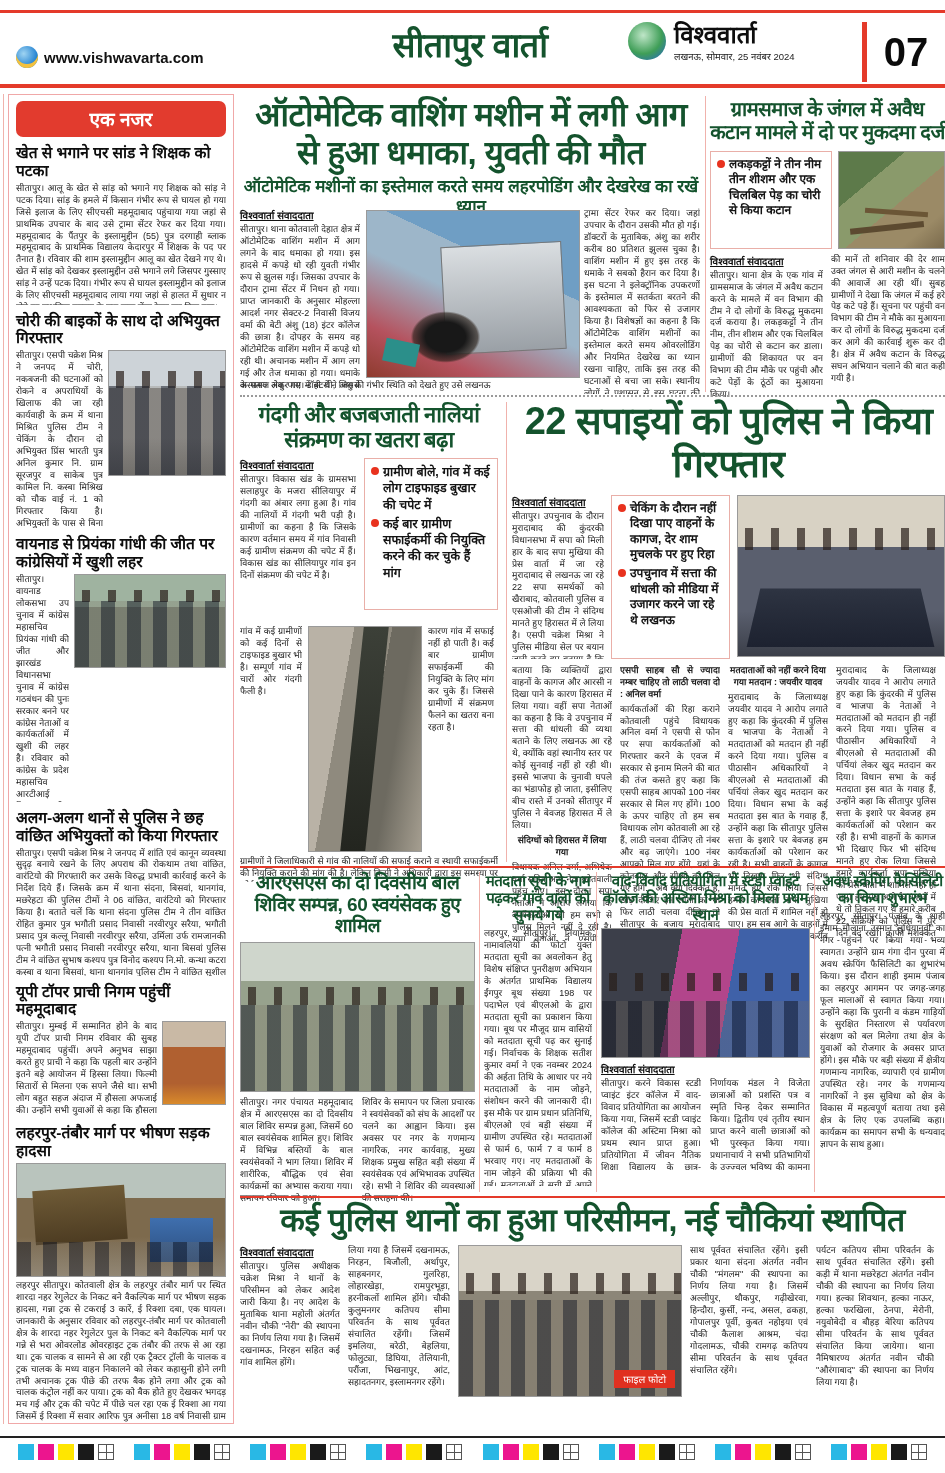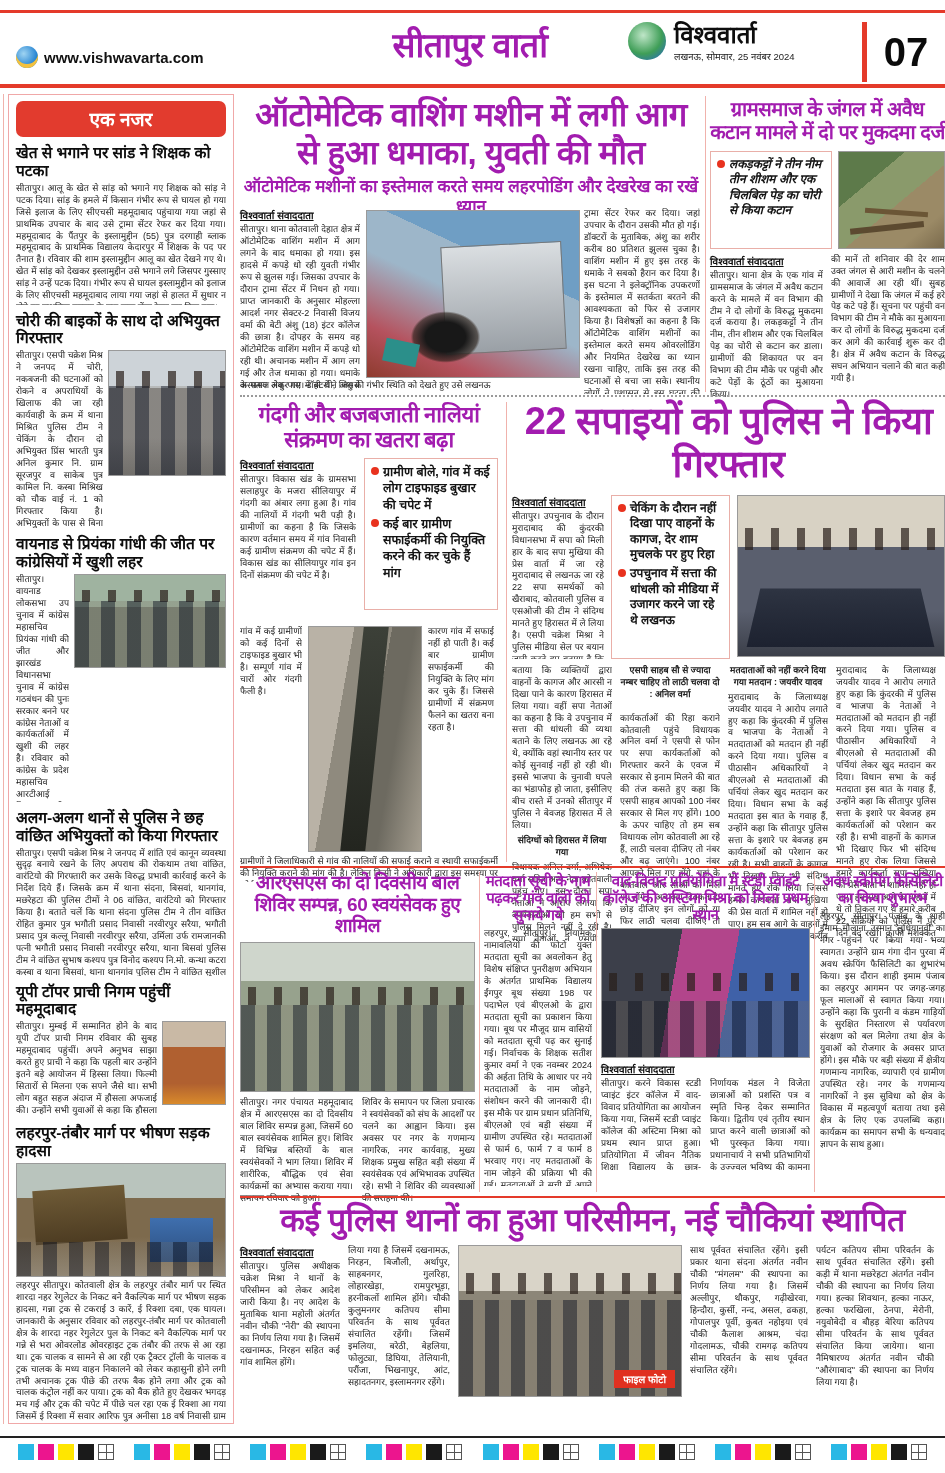--- a/index.html
+++ b/index.html
@@ -1,30 +1,30 @@
 <!DOCTYPE html>
 <html><head>
 <meta charset="utf-8">
 <style>
   html,body{margin:0;padding:0;background:#ffffff;}
   body{font-family:"Liberation Sans","DejaVu Sans",sans-serif;color:#1b1b1b;}
   #page{position:relative;width:945px;height:1473px;background:#fff;overflow:hidden;}
   .abs{position:absolute;}
   .redline{background:#e43a2a;}
   .pink-v{background:#f0b2ac;width:1px;}
-  .h{font-weight:bold;color:#a21caf;line-height:1.14;text-align:center;letter-spacing:-0.5px;}
+  .h{font-weight:bold;color:#14532d;line-height:1.14;text-align:center;letter-spacing:-0.5px;}
   .body{font-size:9px;line-height:1.33;text-align:justify;color:#222;overflow:hidden;}
   .byline{font-weight:bold;font-size:10px;text-decoration:underline;color:#111;margin-bottom:2px;}
   .bbox{border:1px solid #e9aFa8;border:1px solid #e9afa8;padding:5px 6px;font-weight:bold;font-size:12px;line-height:1.3;color:#141414;overflow:hidden;}
   .dot{display:inline-block;width:8px;height:8px;border-radius:50%;background:#e8321e;margin-right:4px;flex:0 0 auto;margin-top:3px;}
   .bitem{display:flex;align-items:flex-start;margin-bottom:3px;text-align:left;}
   .ph{position:relative;overflow:hidden;border:1px solid #9a9a9a;background:#b5ad9f;}
   .crowd{position:absolute;left:0;right:0;bottom:0;height:72%;background:repeating-linear-gradient(90deg,rgba(25,28,38,.55) 0 14px,rgba(120,110,95,.25) 14px 26px);}
   .heads{position:absolute;left:0;right:0;top:16%;height:14%;background:repeating-linear-gradient(90deg,transparent 0 7px,rgba(40,30,25,.7) 7px 15px,transparent 15px 26px);}
-  .caption-chip{position:absolute;right:6px;bottom:8px;background:#e03020;color:#fff;font-weight:bold;font-size:10px;padding:2px 9px;}
+  .caption-chip{position:absolute;right:6px;bottom:8px;background:#e03020;color:#fff;font-weight:normal;font-size:10px;padding:2px 9px;}
   .banner{background:#e23b2e;border-radius:7px;color:#fff;font-weight:bold;text-align:center;font-size:19px;padding:5px 0;}
   .side-h{font-weight:bold;font-size:15.5px;line-height:1.15;color:#0d0d0d;margin:7px 0 3px 0;}
   .sq{display:inline-block;width:16px;height:16px;margin-right:4px;}
   .reg{display:inline-block;width:14px;height:14px;border:1px solid #555;
        background:linear-gradient(#555,#555) center/100% 1px no-repeat,
                   linear-gradient(#555,#555) center/1px 100% no-repeat;}
   .cbar{display:flex;align-items:center;}
 </style>
 </head>
 <body>
@@ -124,21 +124,21 @@
     <div style="position:absolute;left:16%;bottom:4%;width:42%;height:40%;background:radial-gradient(closest-side,#181818 45%,rgba(45,35,28,.65) 72%,transparent 78%);"></div>
     <div style="position:absolute;left:8%;bottom:8%;width:16%;height:14%;background:#2b8f8a;transform:rotate(12deg);"></div>
   </div>
   <div class="abs body" style="left:240px;top:380px;width:338px;height:14px;font-size:9px;">अस्पताल लेकर गए। डॉक्टरों ने अंशु की   गंभीर स्थिति को देखते हुए उसे लखनऊ</div>
   <div class="abs body" style="left:584px;top:208px;width:116px;height:186px;">ट्रामा सेंटर रेफर कर दिया। जहां उपचार के दौरान उसकी मौत हो गई। डॉक्टरों के मुताबिक, अंशु का शरीर करीब 80 प्रतिशत झुलस चुका है। वाशिंग मशीन में हुए इस तरह के धमाके ने सबको हैरान कर दिया है। इस घटना ने इलेक्ट्रॉनिक उपकरणों के इस्तेमाल में सतर्कता बरतने की आवश्यकता को फिर से उजागर किया है। विशेषज्ञों का कहना है कि ऑटोमेटिक वाशिंग मशीनों का इस्तेमाल करते समय ओवरलोडिंग और नियमित देखरेख का ध्यान रखना चाहिए, ताकि इस तरह की घटनाओं से बचा जा सके। स्थानीय लोगों ने प्रशासन से इस घटना की जांच कराने और मशीन के निर्माता पर कार्रवाई की मांग की है। घटना ने इलेक्ट्रॉनिक उपकरणों की गुणवत्ता पर सवाल खड़े कर दिए हैं।</div>
 
   <div class="abs pink-v" style="left:705px;top:96px;height:296px;"></div>
   <div class="abs" style="left:710px;top:98px;width:235px;">
     <div class="h" style="font-size:20px;">ग्रामसमाज के जंगल में अवैध कटान मामले में दो पर मुकदमा दर्ज</div>
     <div style="display:flex;margin-top:7px;">
-      <div class="bbox" style="width:108px;height:86px;flex:0 0 auto;font-style:italic;">
+      <div class="bbox" style="width:108px;height:86px;flex:0 0 auto;">
         <div class="bitem">
             <span class="dot"></span>
             <span>लकड़कट्टों ने तीन नीम तीन शीशम और एक चिलबिल पेड़ का चोरी से किया कटान</span>
           </div>
       </div>
       <div class="ph" style="width:115px;height:96px;margin-left:6px;background:linear-gradient(140deg,#5d7a4a 0 30%,#8a9a6b 30% 55%,#9b8a66 55% 80%,#7a6a4c);">
         <div style="position:absolute;left:10%;bottom:18%;width:70%;height:6%;background:#5c4a30;transform:rotate(-6deg);"></div>
         <div style="position:absolute;left:25%;bottom:34%;width:60%;height:5%;background:#6b5636;transform:rotate(4deg);"></div>
       </div>
     </div>
@@ -204,21 +204,21 @@
         <div style="position:absolute;left:8%;bottom:6%;width:84%;height:38%;background:linear-gradient(#2e3442,#1d2230);transform:perspective(120px) rotateX(18deg);"></div>
       </div>
     </div>
     <div style="display:flex;margin-top:6px;">
       <div class="body" style="width:100px;height:276px;flex:0 0 auto;">
         <span>बताया कि व्यक्तियों द्वारा वाहनों के कागज और आरसी न दिखा पाने के कारण हिरासत में लिया गया। वहीं सपा नेताओं का कहना है कि वे उपचुनाव में सत्ता की धांधली की व्यथा बताने के लिए लखनऊ आ रहे थे, क्योंकि वहां स्थानीय स्तर पर कोई सुनवाई नहीं हो रही थी। इससे भाजपा के चुनावी घपले का भंडाफोड़ हो जाता, इसीलिए बीच रास्ते में उनको सीतापुर में पुलिस ने बेवजह हिरासत में ले लिया।</span>
         <b style="display:block;text-align:center;margin:3px 0;">संदिग्धों को हिरासत में लिया गया</b>
         <span>विधायक अनिल वर्मा, अभिषेक वर्मा सहित अन्य नेता कोतवाली पहुंच गए। इस दौरान सपा नेताओं ने आरोप लगाया कि कार्यकर्ताओं को हम सभी से पुलिस मिलने नहीं दे रही है। सपा नेताओं ने एसपी से कार्यकर्ताओं को रिहा करने की मांग की। करीब दस घंटे बाद सपा कार्यकर्ताओं को मेडिकल के बाद निजी मुचलके पर रिहा कर दिया गया।</span>
       </div>
       <div class="body" style="width:100px;height:276px;margin-left:8px;">
-        <b style="display:block;text-align:center;margin-bottom:12px;">एसपी साहब सौ से ज्यादा नम्बर चाहिए तो लाठी चलवा दो : अनिल वर्मा</b>
+        <b style="display:block;margin-bottom:3px;">एसपी साहब सौ से ज्यादा नम्बर चाहिए तो लाठी चलवा दो : अनिल वर्मा</b>
         <span>कार्यकर्ताओं की रिहा कराने कोतवाली पहुंचे विधायक अनिल वर्मा ने एसपी से फोन पर सपा कार्यकर्ताओं को गिरफ्तार करने के एवज में सरकार से इनाम मिलने की बात की तंज कसते हुए कहा कि एसपी साहब आपको 100 नंबर सरकार से मिल गए होंगे। 100 के ऊपर चाहिए तो हम सब विधायक लोग कोतवाली आ रहे हैं, लाठी चलवा दीजिए तो नंबर और बढ़ जाएंगे। 100 नंबर आपको मिल गए होंगे, यहां के कोतवाल और सीओ को मिल गए होंगे... अब क्या दिक्कत है, छोड़ दीजिए इन लोगों को या फिर लाठी चलवा दीजिए तो सीतापुर के बजाय मुरादाबाद और नोएडा जिला आपको मिल जाएगा। इस दौरान सपा विधायक अनिल वर्मा ने फोन कर कार्यकर्ताओं को छोड़ने के लिए पुलिस अधीक्षक चक्रेश मिश्रा से बातचीत की। दोनों के बीच हुई इस वार्तालाप का वीडियो सामने आया है।</span>
       </div>
       <div class="body" style="width:100px;height:276px;margin-left:8px;">
         <b style="display:block;text-align:center;margin-bottom:3px;">मतदाताओं को नहीं करने दिया गया मतदान : जयवीर यादव</b>
         <span>मुरादाबाद के जिलाध्यक्ष जयवीर यादव ने आरोप लगाते हुए कहा कि कुंदरकी में पुलिस व भाजपा के नेताओं ने मतदाताओं को मतदान ही नहीं करने दिया गया। पुलिस व पीठासीन अधिकारियों ने बीएलओ से मतदाताओं की पर्चियां लेकर खुद मतदान कर दिया। विधान सभा के कई मतदाता इस बात के गवाह हैं, उन्होंने कहा कि सीतापुर पुलिस सत्ता के इशारे पर बेवजह हम कार्यकर्ताओं को परेशान कर रही है। सभी वाहनों के कागज भी दिखाए फिर भी संदिग्ध मानते हुए रोक लिया जिससे हमारे कार्यकर्ता सपा मुखिया की प्रेस वार्ता में शामिल नहीं हो पाए। हम सब आगे के वाहनों में थे तो निकल गए थे हमारे करीब 22 सक्रियों को पुलिस ने पूरे दिन बंद रखा। काफी मशक्कत के बाद हम अपने कार्यकर्ताओं को मुचलके पर रिहा कराकर घर वापस लिए जा रहा हूं।</span>
       </div>
       <div class="body" style="width:100px;height:276px;margin-left:8px;">
         <span>मुरादाबाद के जिलाध्यक्ष जयवीर यादव ने आरोप लगाते हुए कहा कि कुंदरकी में पुलिस व भाजपा के नेताओं ने मतदाताओं को मतदान ही नहीं करने दिया गया। पुलिस व पीठासीन अधिकारियों ने बीएलओ से मतदाताओं की पर्चियां लेकर खुद मतदान कर दिया। विधान सभा के कई मतदाता इस बात के गवाह हैं, उन्होंने कहा कि सीतापुर पुलिस सत्ता के इशारे पर बेवजह हम कार्यकर्ताओं को परेशान कर रही है। सभी वाहनों के कागज भी दिखाए फिर भी संदिग्ध मानते हुए रोक लिया जिससे हमारे कार्यकर्ता सपा मुखिया की प्रेस वार्ता में शामिल नहीं हो पाए। हम सब आगे के वाहनों में थे तो निकल गए थे हमारे करीब 22 सक्रियों को पुलिस ने पूरे दिन बंद रखा। काफी मशक्कत के बाद हम अपने कार्यकर्ताओं को मुचलके पर रिहा कराकर घर वापस लिए जा रहा हूं।</span>
       </div>
     </div>

